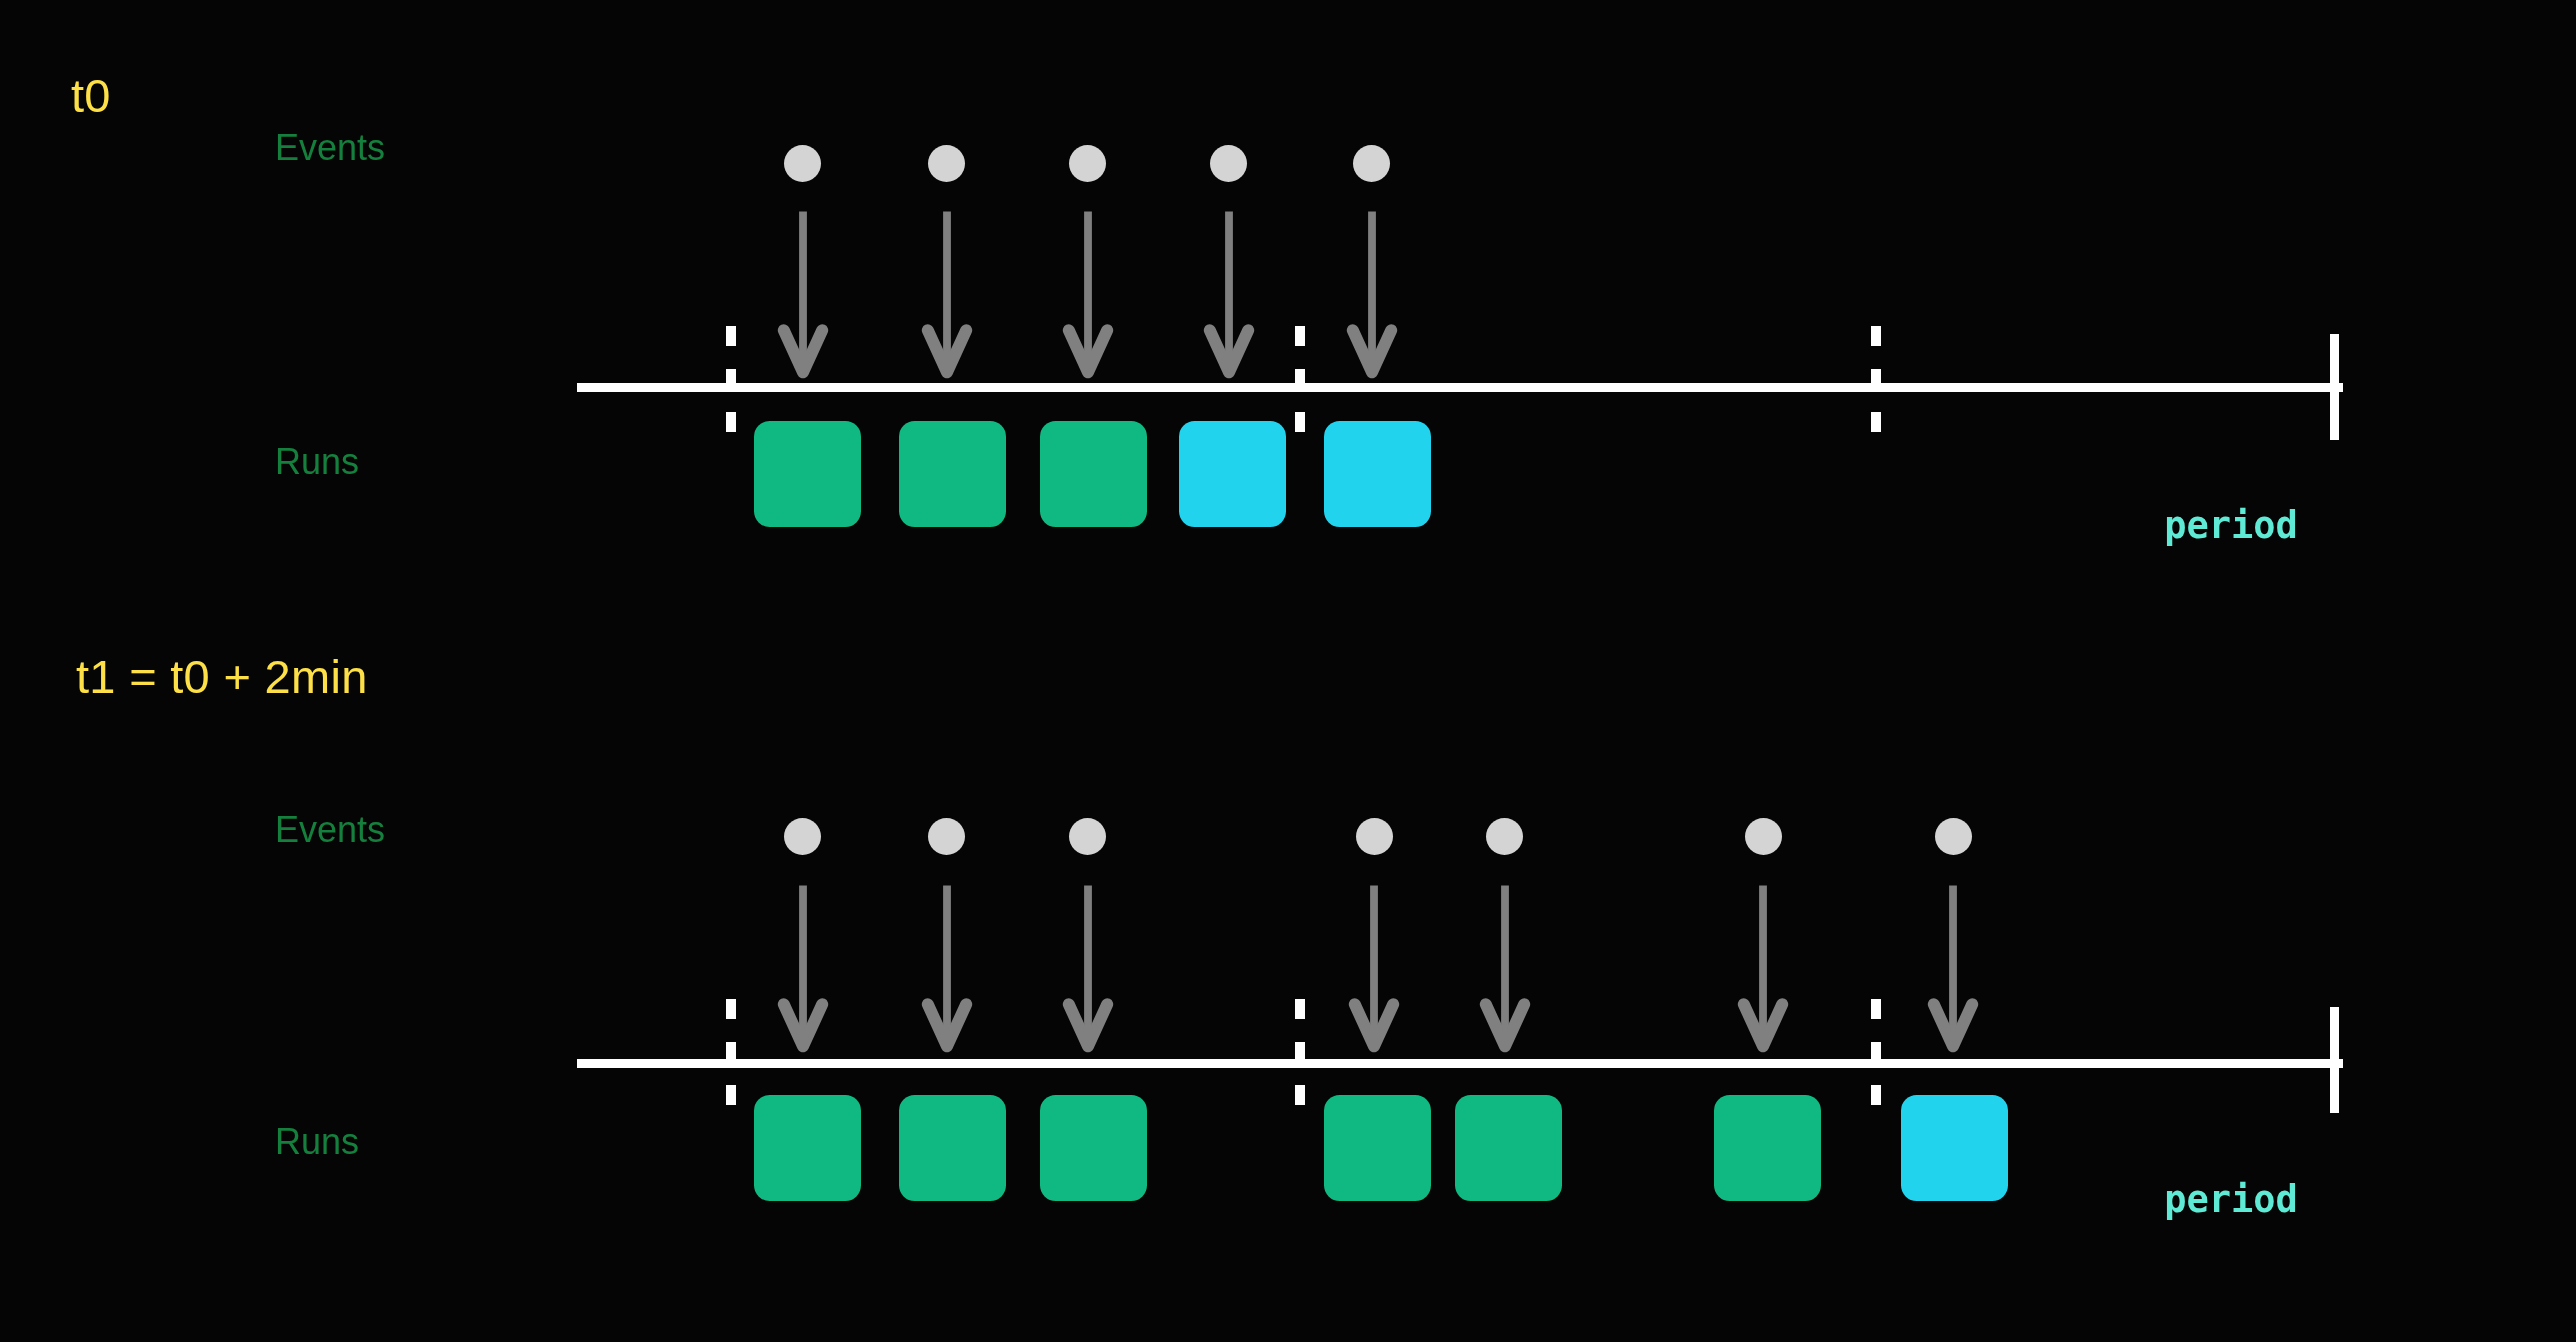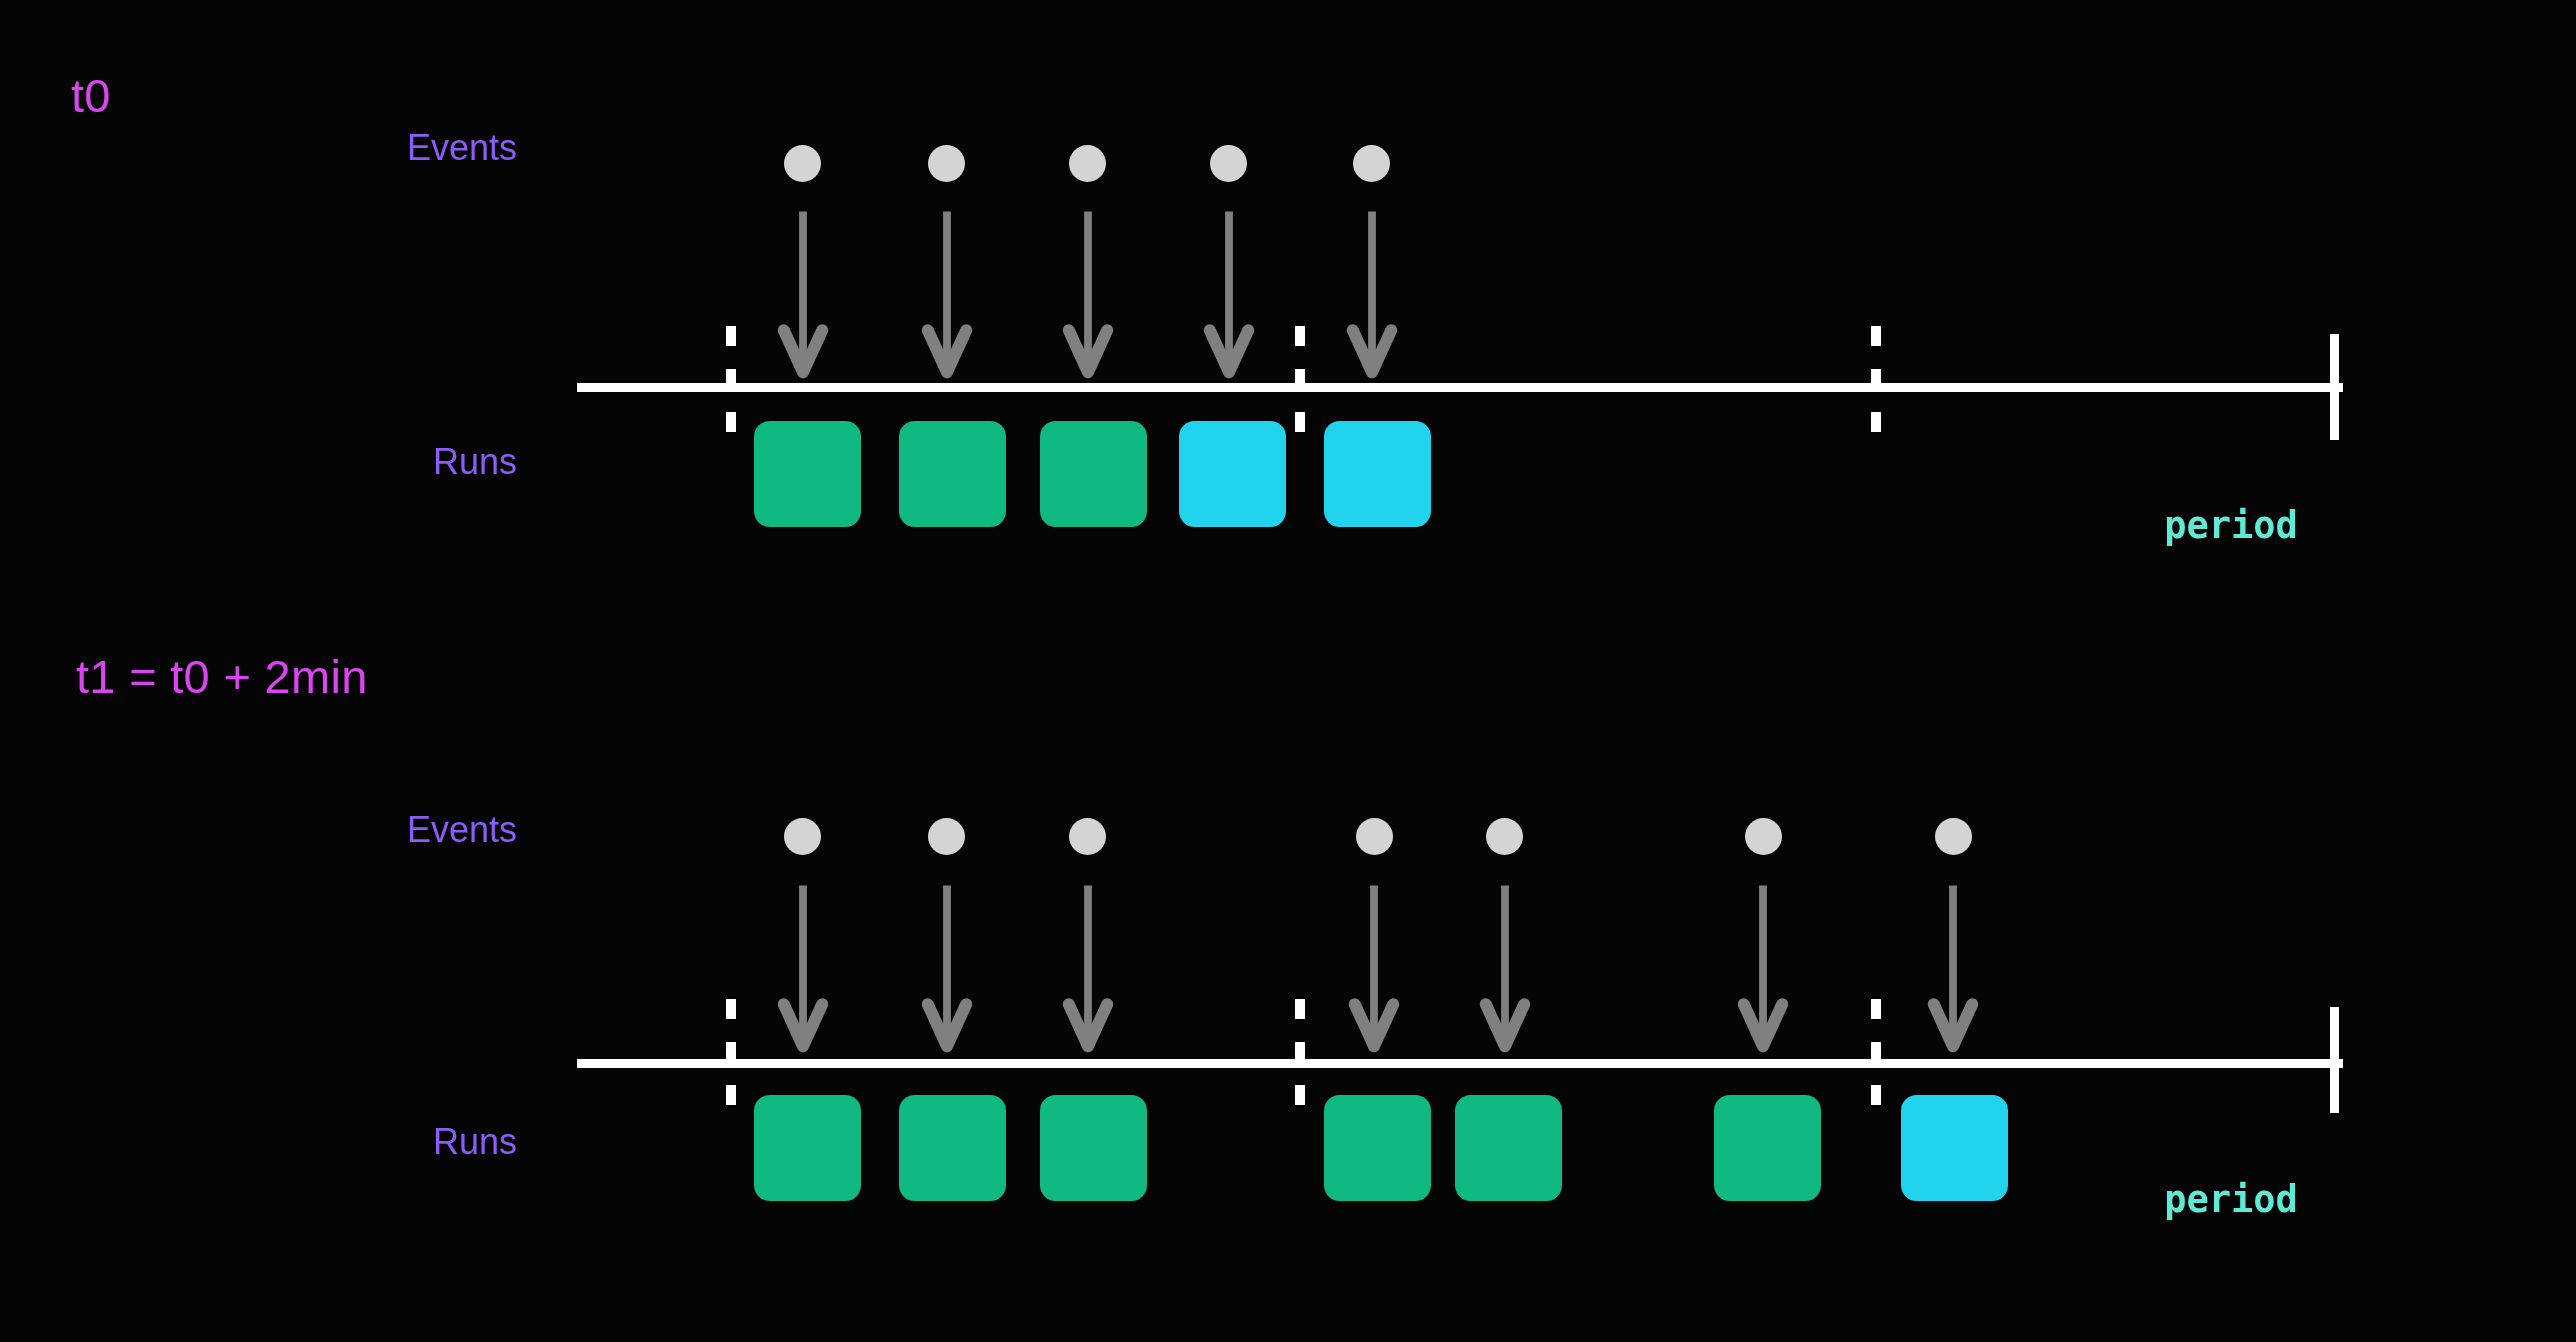--- a/index.html
+++ b/index.html
@@ -17,39 +17,38 @@
   }
 
   .stage {
     position: absolute;
     inset: 0;
   }
 
   
   .section-title {
     position: absolute;
-    color: #d946ef;
+    color: #fde047;
     font-size: 47px;
     font-weight: 400;
     letter-spacing: 0.3px;
     white-space: nowrap;
     line-height: 1;
   }
   #title-t0  { left: 71px; top: 72px; }
   #title-t1  { left: 76px; top: 653px; }
 
   
   .row-label {
     position: absolute;
-    color: #8b5cf6;
+    color: #15803d;
     font-size: 36px;
     font-weight: 400;
     white-space: nowrap;
     line-height: 1;
-    text-align: right;
   }
 
   
   .axis-line {
     position: absolute;
     background: #ffffff;
     height: 8.5px;
     border-radius: 0px;
   }
   .axis-end-tick {

